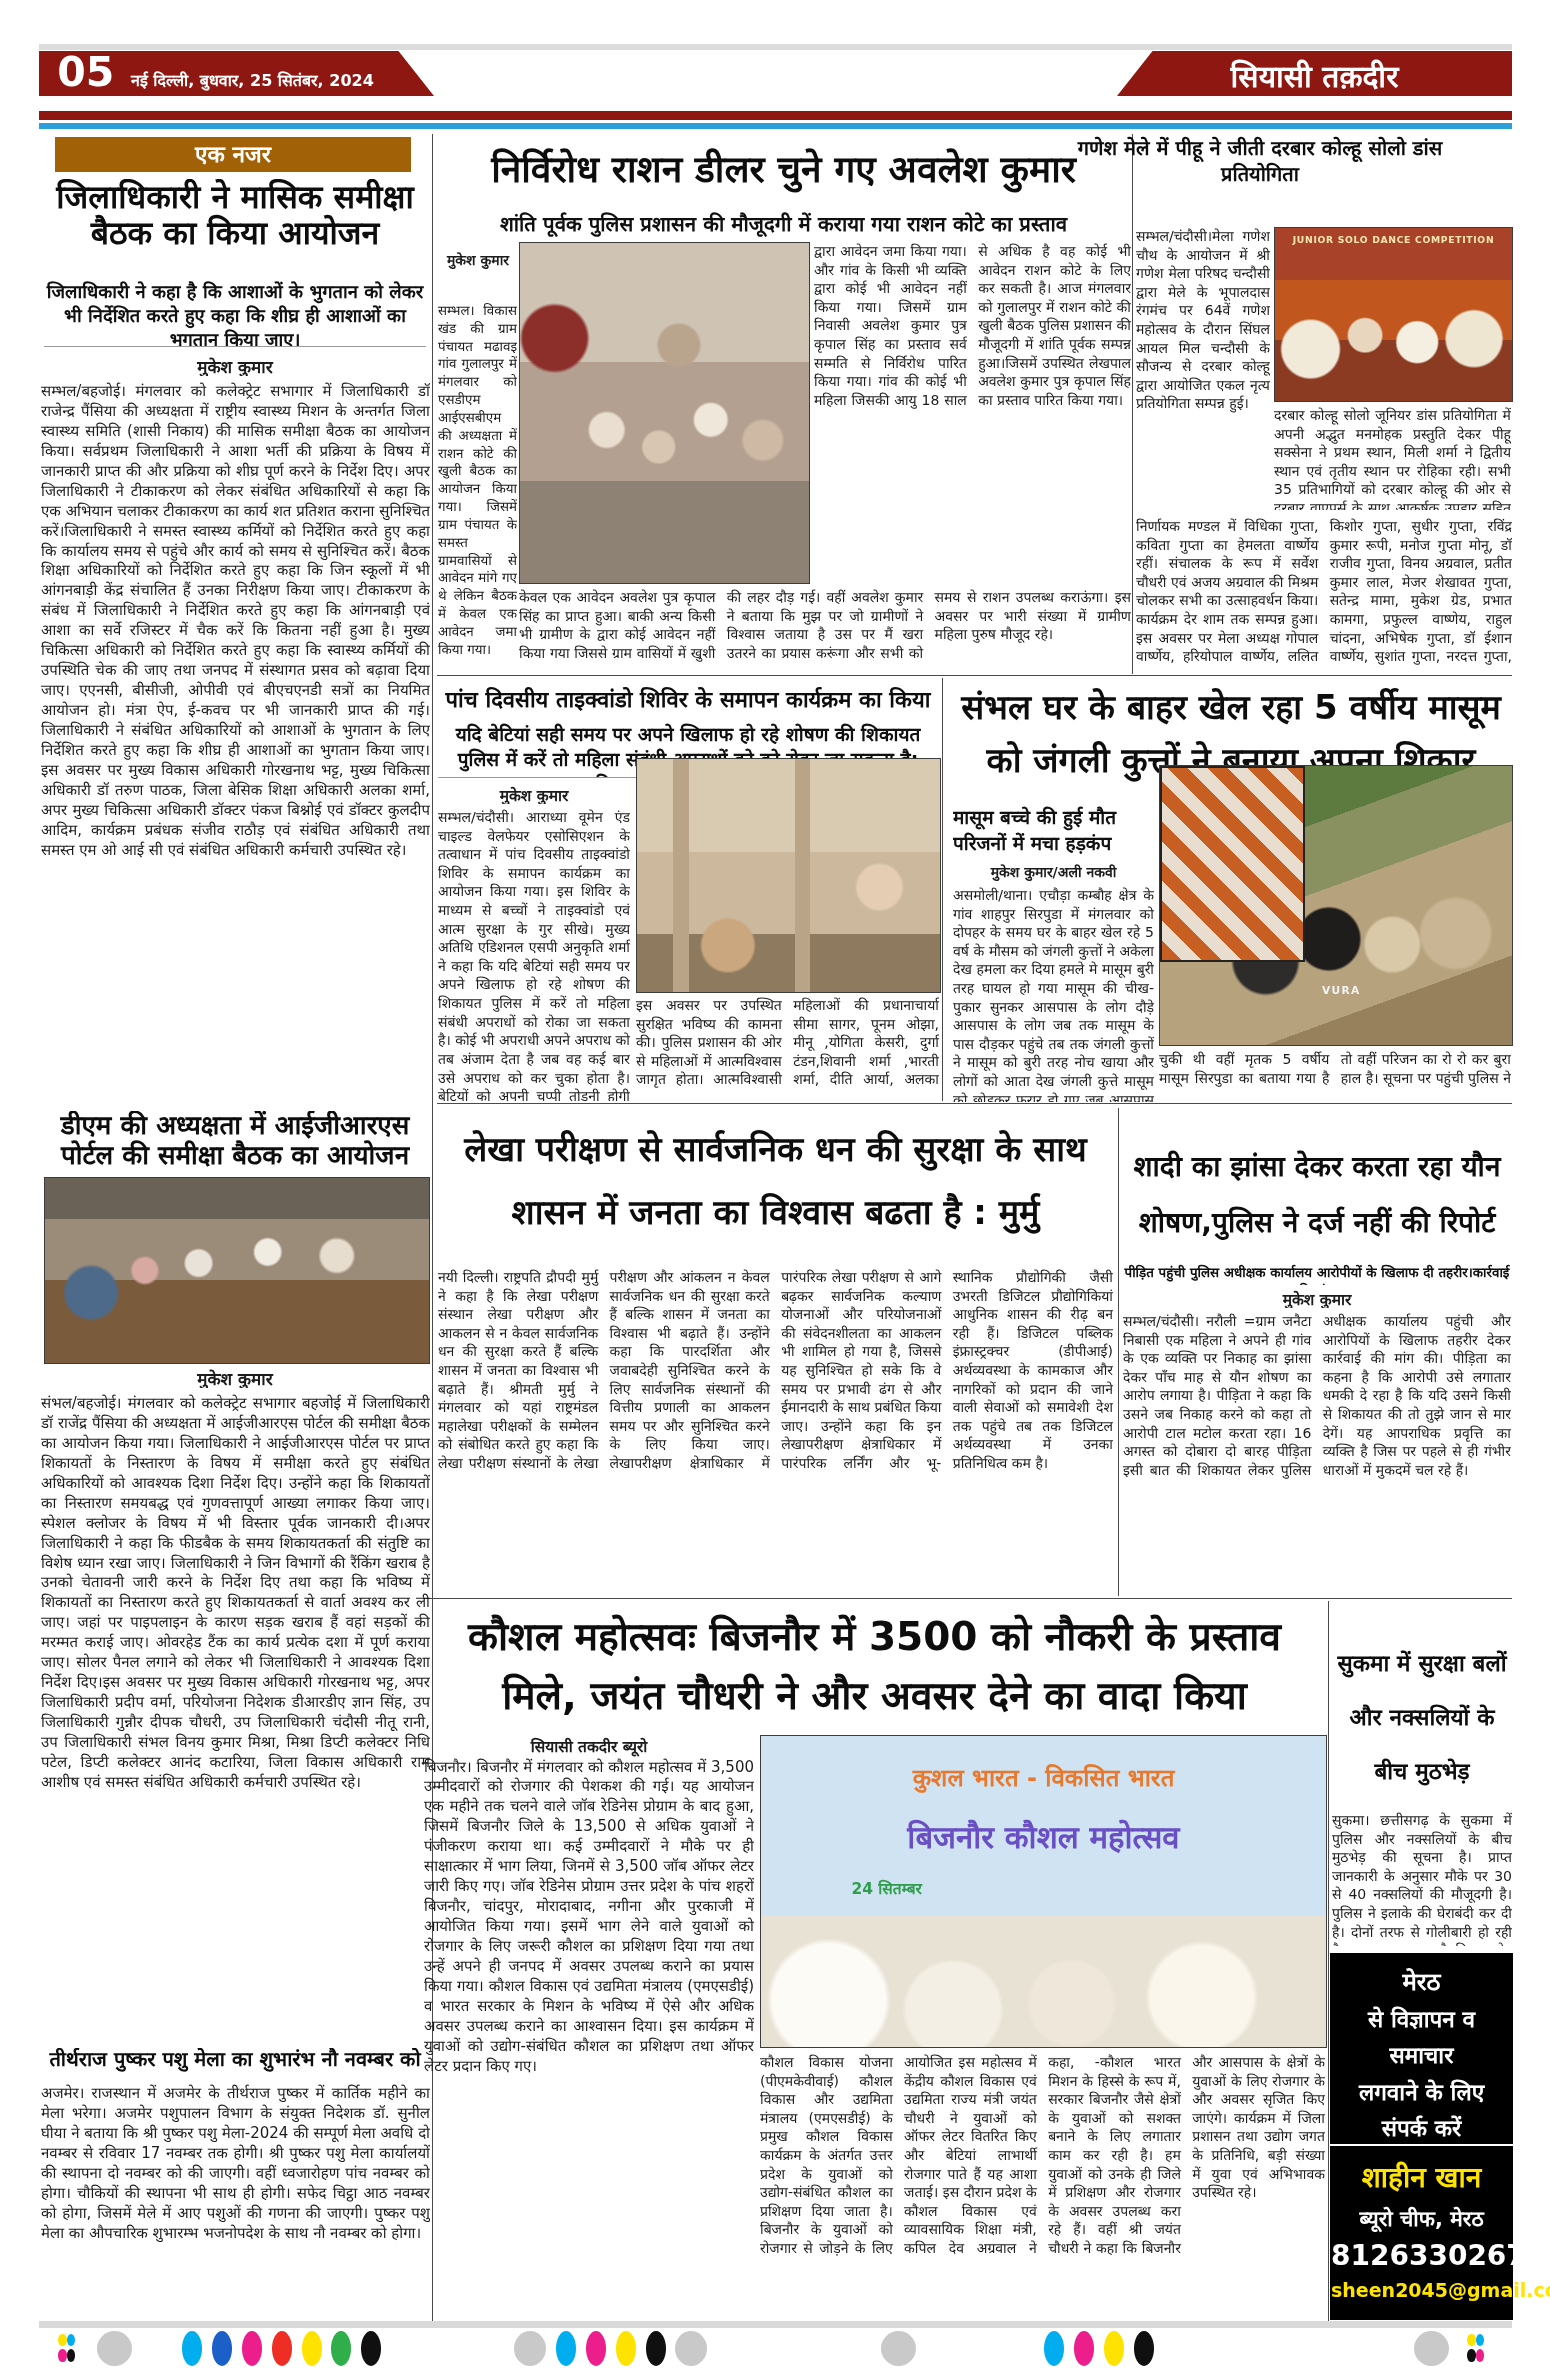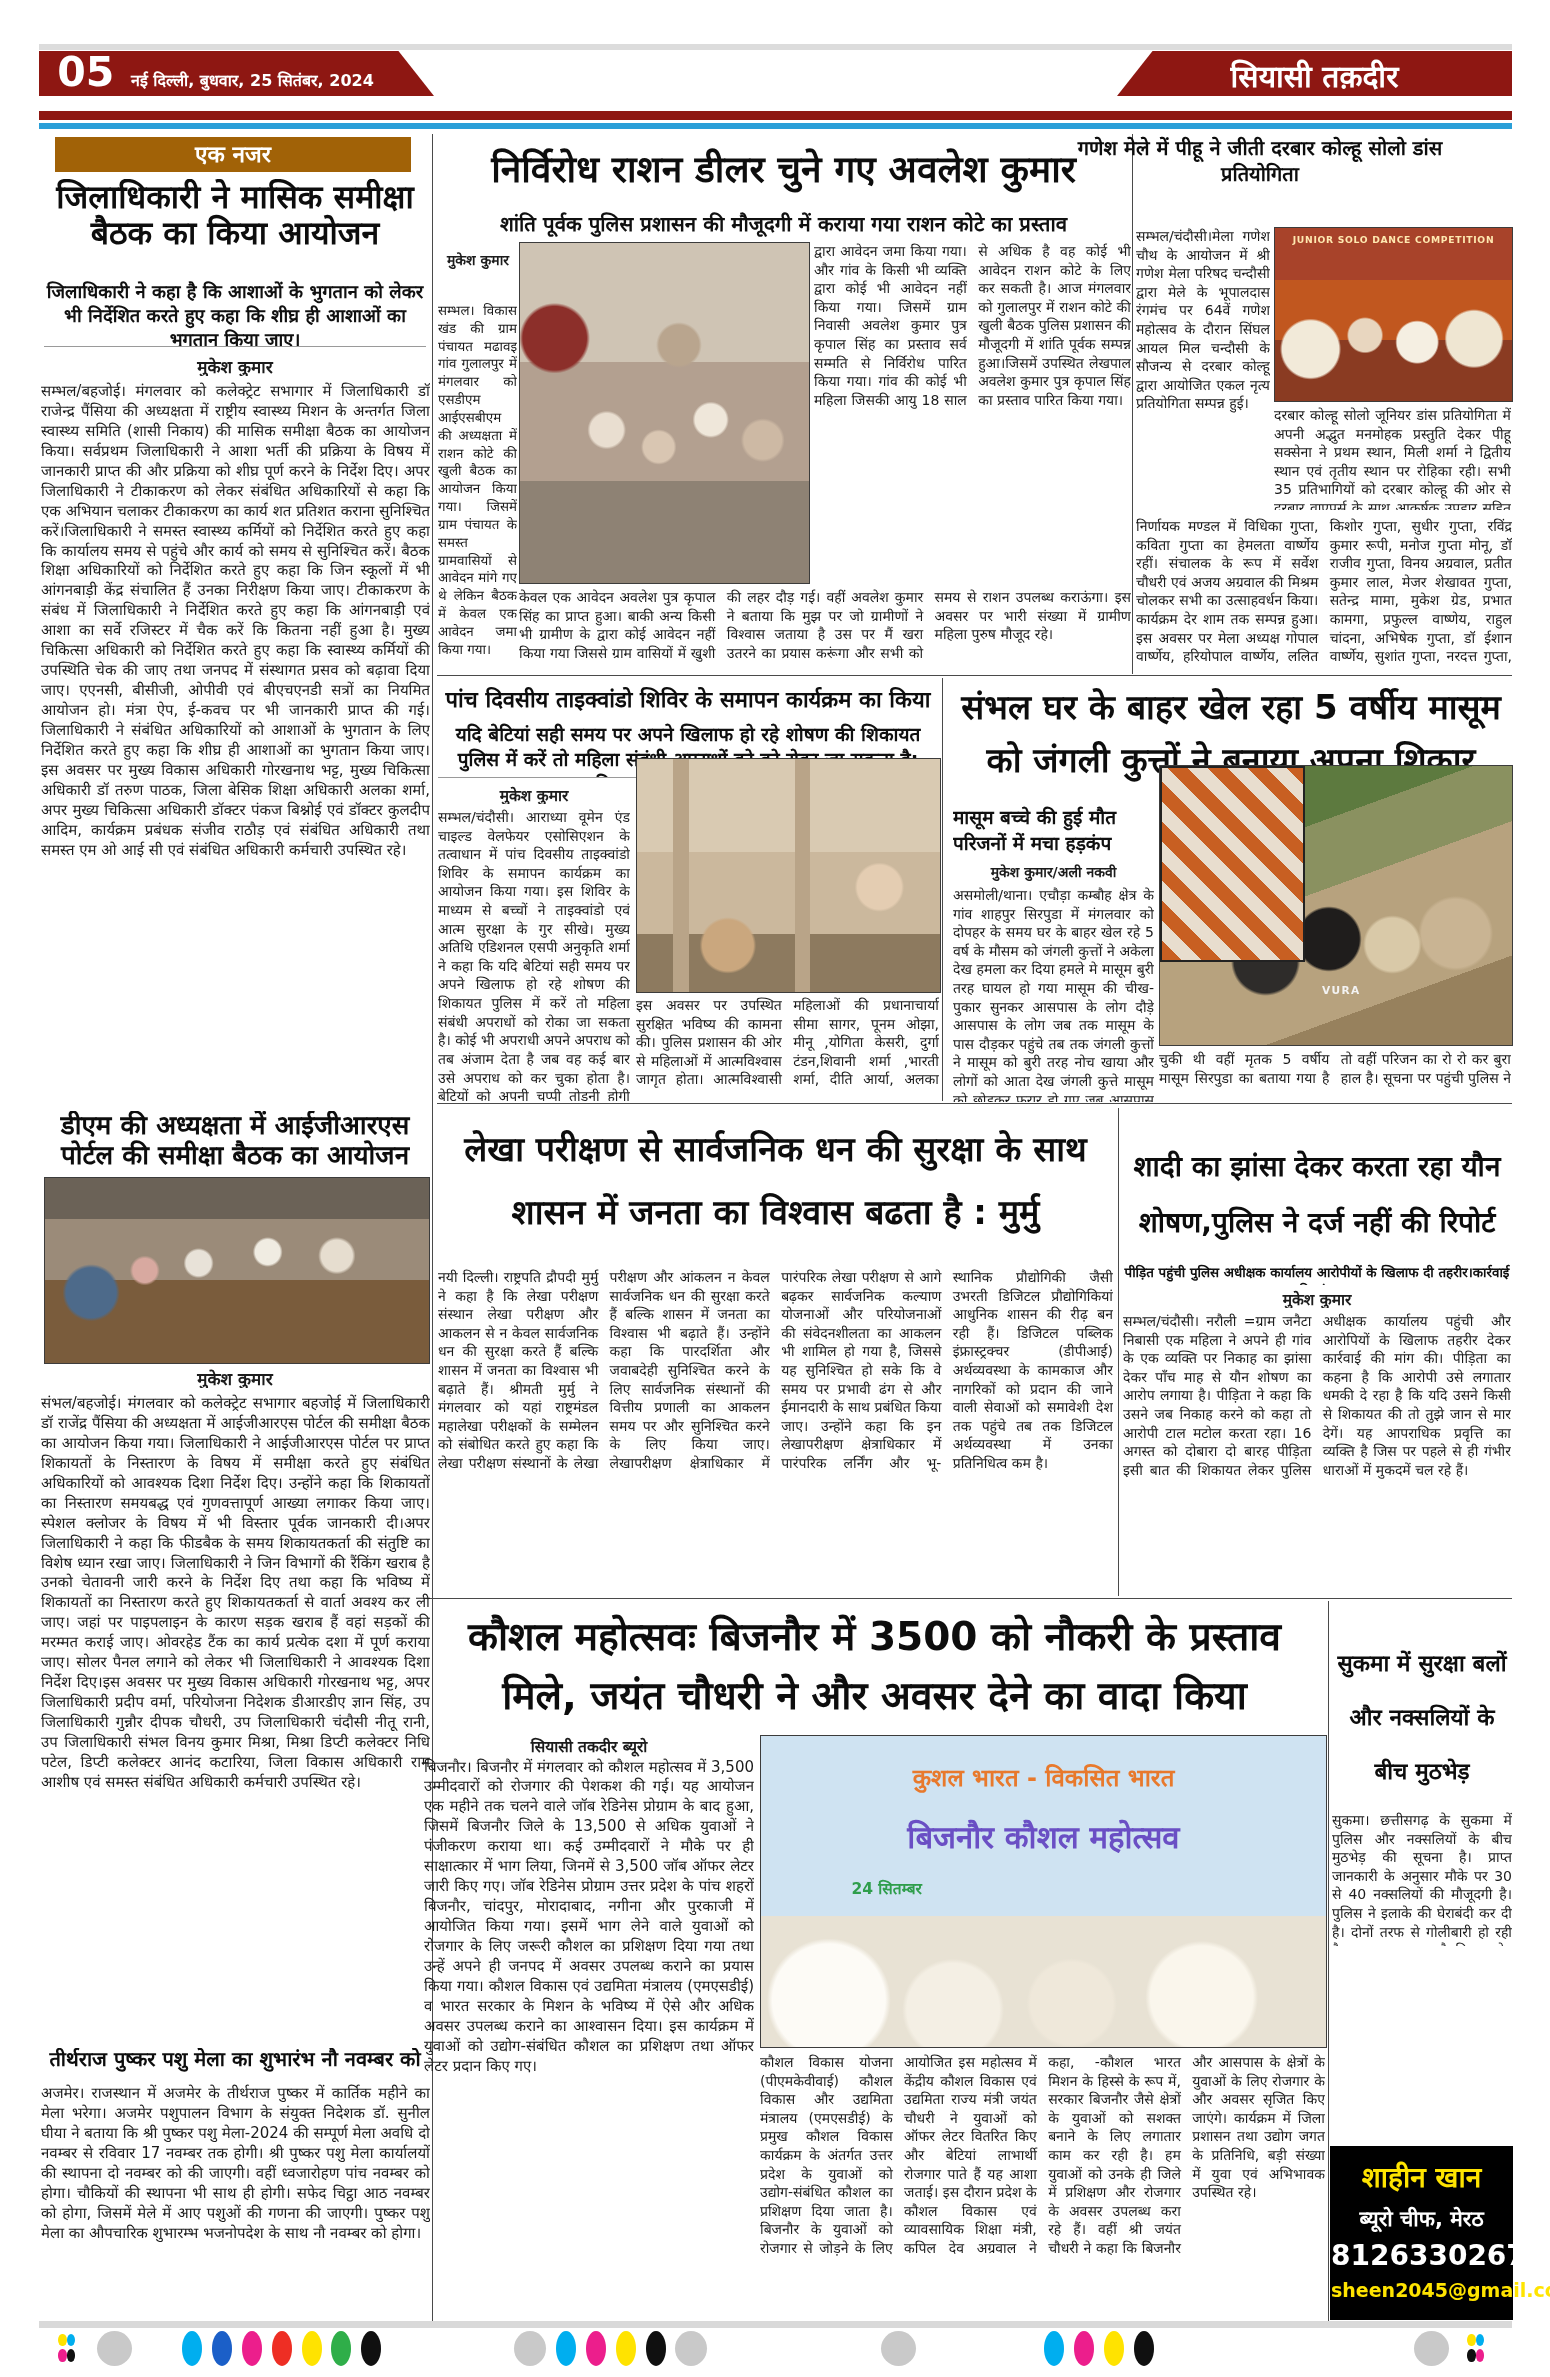--- a/index.html
+++ b/index.html
@@ -152,20 +152,27 @@
        linear-gradient(#cfe3f2 0 58%, #e8e2d4 58% 100%);">
     <span class="abs" style="left:0;top:24px;width:100%;text-align:center;font-size:24px;font-weight:800;color:#e8792c;">कुशल भारत - विकसित भारत</span>
     <span class="abs" style="left:0;top:79px;width:100%;text-align:center;font-size:31px;font-weight:800;color:#6a4fc4;">बिजनौर कौशल महोत्सव</span>
     <span class="abs" style="left:16%;top:141px;font-size:15.5px;font-weight:700;color:#2f9e4c;text-align:right;">24 सितम्बर</span>
   </div>
   <div class="abs bd cols4" style="left:760px;top:2053px;width:565px;height:276px;font-size:14px;">कौशल विकास योजना (पीएमकेवीवाई) कौशल विकास और उद्यमिता मंत्रालय (एमएसडीई) के प्रमुख कौशल विकास कार्यक्रम के अंतर्गत उत्तर प्रदेश के युवाओं को उद्योग-संबंधित कौशल का प्रशिक्षण दिया जाता है। बिजनौर के युवाओं को रोजगार से जोड़ने के लिए आयोजित इस महोत्सव में केंद्रीय कौशल विकास एवं उद्यमिता राज्य मंत्री जयंत चौधरी ने युवाओं को ऑफर लेटर वितरित किए और बेटियां लाभार्थी रोजगार पाते हैं यह आशा जताई। इस दौरान प्रदेश के कौशल विकास एवं व्यावसायिक शिक्षा मंत्री, कपिल देव अग्रवाल ने कहा, -कौशल भारत मिशन के हिस्से के रूप में, सरकार बिजनौर जैसे क्षेत्रों के युवाओं को सशक्त बनाने के लिए लगातार काम कर रही है। हम युवाओं को उनके ही जिले में प्रशिक्षण और रोजगार के अवसर उपलब्ध करा रहे हैं। वहीं श्री जयंत चौधरी ने कहा कि बिजनौर और आसपास के क्षेत्रों के युवाओं के लिए रोजगार के और अवसर सृजित किए जाएंगे। कार्यक्रम में जिला प्रशासन तथा उद्योग जगत के प्रतिनिधि, बड़ी संख्या में युवा एवं अभिभावक उपस्थित रहे।</div>
 
   <div class="abs hl" style="left:1332px;top:1636px;width:180px;height:168px;font-size:22.5px;line-height:2.4;">सुकमा में सुरक्षा बलों और नक्सलियों के बीच मुठभेड़</div>
   <div class="abs bd" style="left:1332px;top:1811px;width:180px;height:135px;font-size:14px;">सुकमा। छत्तीसगढ़ के सुकमा में पुलिस और नक्सलियों के बीच मुठभेड़ की सूचना है। प्राप्त जानकारी के अनुसार मौके पर 30 से 40 नक्सलियों की मौजूदगी है। पुलिस ने इलाके की घेराबंदी कर दी है। दोनों तरफ से गोलीबारी हो रही है। बताया जा रहा है कि मुठभेड़ सुकमा जिला के चिंतलनार थाना के अन्तर्गत करकनगुड़ा के जंगलों में नक्सलियों की बटालियन नम्बर एक और सुरक्षा बल के जवानों के बीच जारी है। इलाके में 30-40 नक्सलियों की मौजूदगी बताई जा रही है।</div>
 
+  <div class="abs adbox" style="left:1330px;top:1953px;width:181px;height:189px;">
+    <div style="font-size:24px;font-weight:700;margin-top:10px;">मेरठ</div>
+    <div style="font-size:22.5px;font-weight:700;margin-top:5.6px;">से विज्ञापन व</div>
+    <div style="font-size:22.5px;font-weight:700;margin-top:5.6px;">समाचार</div>
+    <div style="font-size:22.5px;font-weight:700;margin-top:5.6px;">लगवाने के लिए</div>
+    <div style="font-size:22.5px;font-weight:700;margin-top:5.6px;">संपर्क करें</div>
+  </div>
   <div class="abs adbox" style="left:1330px;top:2146px;width:181px;height:172px;">
     <div style="font-size:28px;font-weight:800;color:#ffe400;margin-top:10px;">शाहीन खान</div>
     <div style="font-size:21px;font-weight:700;margin-top:9px;">ब्यूरो चीफ, मेरठ</div>
     <div style="font-size:28px;font-weight:800;margin-top:7px;">8126330267</div>
     <div style="font-size:19px;font-weight:700;color:#ffe400;margin-top:7px;">sheen2045@gmail.com</div>
   </div>
 
   <div class="abs" style="left:39px;top:2321px;width:1473px;height:7px;background:#d9d9d9;"></div>
 
   <div class="abs" style="left:0;top:2331px;width:1550px;height:35px;">

